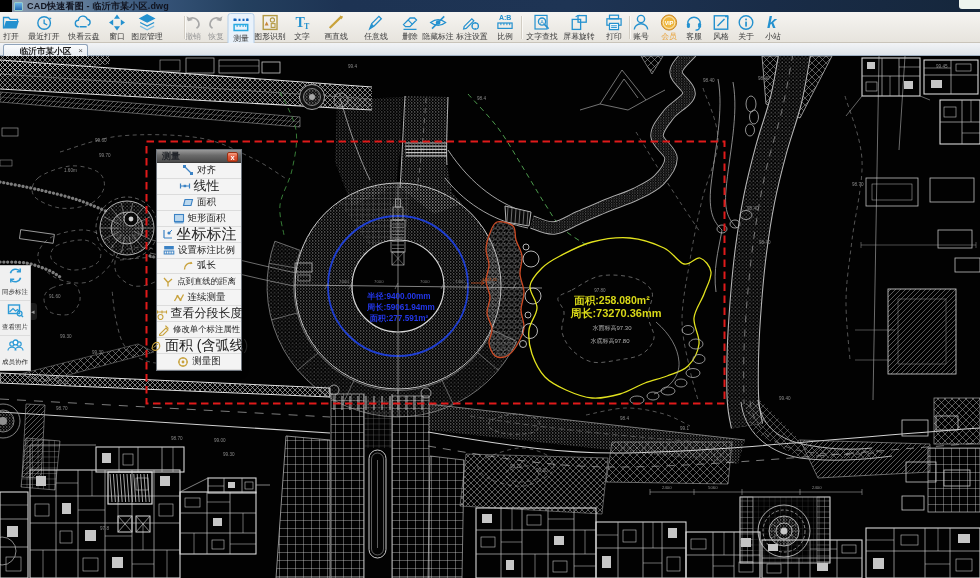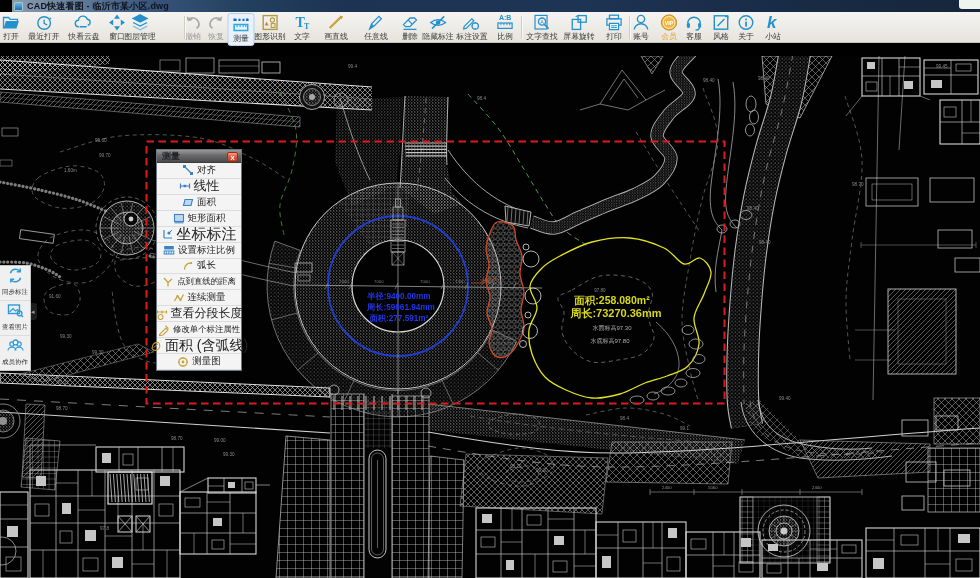--- a/index.html
+++ b/index.html
@@ -67,21 +67,21 @@
         <span class="ic"><svg width="19" height="19" viewBox="0 0 19 19">
             <g fill="#2491cf">
               <path d="M9.5,1.5 l3,4.2 h-6 z"></path>
               <path d="M9.5,17.5 l3,-4.2 h-6 z"></path>
               <path d="M1.5,9.5 l4.2,-3 v6 z"></path>
               <path d="M17.5,9.5 l-4.2,-3 v6 z"></path>
             </g>
           </svg></span>
         <span class="lb" style="color:#3a3a3a">窗口</span>
       </div>
-<div class="tb" style="left:140px">
+<div class="tb" style="left:147px">
         <span class="ic"><svg width="19" height="19" viewBox="0 0 19 19">
             <g fill="none" stroke-width="1.3">
               <path d="M9.5,1.8 L16.5,5.4 9.5,9 2.5,5.4 Z" fill="#2491cf" stroke="#2491cf"></path>
               <path d="M2.5,9.5 L9.5,13.1 16.5,9.5" stroke="#2491cf"></path>
               <path d="M2.5,13.2 L9.5,16.8 16.5,13.2" stroke="#7fc0e4"></path>
             </g>
           </svg></span>
         <span class="lb" style="color:#3a3a3a">图层管理</span>
       </div>
 <div class="tb" style="left:193px">
@@ -243,20 +243,23 @@
 <div class="tb" style="left:772.5px">
         <span class="ic"><svg width="19" height="19" viewBox="0 0 19 19">
             <text x="3.4" y="15.4" font-size="17" font-weight="bold" font-style="italic" fill="#2491cf">k</text>
           </svg></span>
         <span class="lb" style="color:#3a3a3a">小站</span>
       </div>
 <div class="sep" style="left:184px"></div>
 <div class="sep" style="left:521px"></div>
 <div class="sep" style="left:629px"></div>
 </div>
+<div id="tabbar">
+      <div id="tab1">临沂市某小区<span class="x">×</span></div>
+    </div>
 <div id="canvas">
 <svg id="cad" viewBox="0 56 980 522" width="980" height="522">
 <defs>
 <pattern id="xh" width="6" height="6" patternUnits="userSpaceOnUse">
  <path d="M0,6L6,0M0,0L6,6" stroke="#b5b5b5" stroke-width="0.6"></path>
           </pattern>
 <pattern id="xh2" width="7" height="7" patternUnits="userSpaceOnUse">
  <path d="M0,7L7,0M0,0L7,7" stroke="#a5a5a5" stroke-width="0.55"></path>
           </pattern>
 <pattern id="hh" width="5" height="5" patternUnits="userSpaceOnUse">

